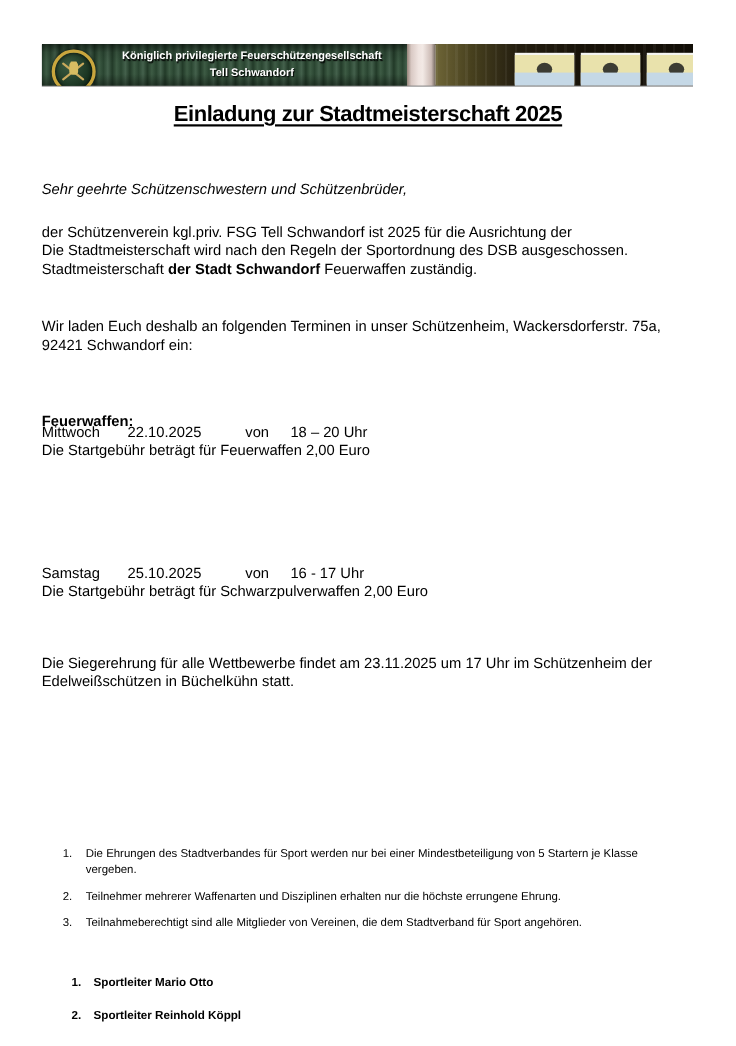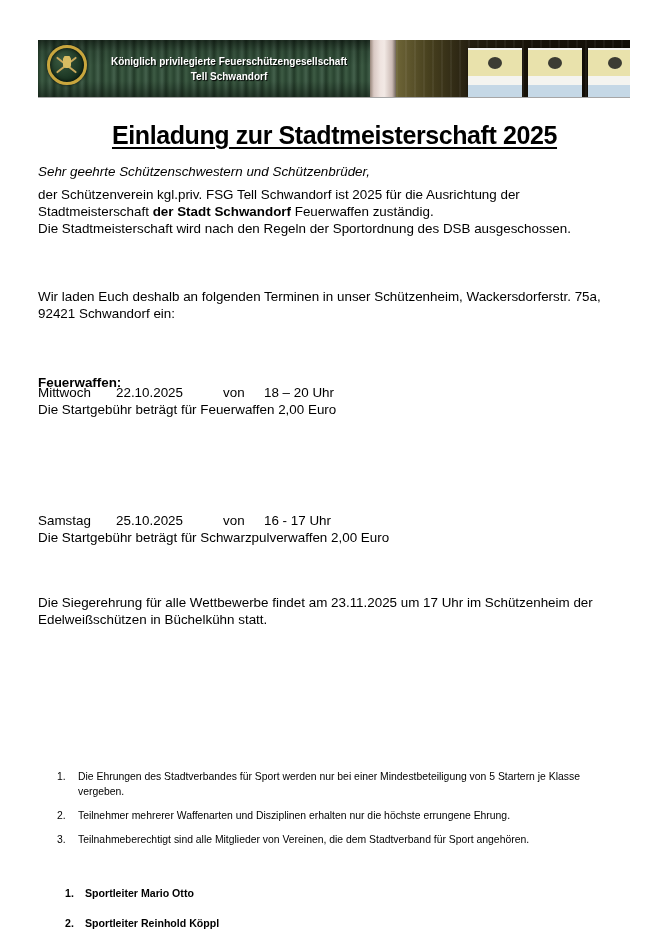--- a/index.html
+++ b/index.html
@@ -1,21 +1,21 @@
 <!DOCTYPE html>
 <html><head>
 <meta charset="utf-8">
 <style>
   html,body{margin:0;padding:0;background:#ffffff;}
   body{width:669px;height:951px;position:relative;overflow:hidden;
        font-family:"Liberation Sans","DejaVu Sans",sans-serif;color:#000;}
   .page{position:absolute;inset:0;background:#fff;}
 
   
-  .banner{position:absolute;left:38px;top:40px;width:592px;height:57px;display:flex;
+  .banner{position:absolute;left:38px;top:40px;width:592px;height:38px;display:flex;
           box-shadow:inset 0 0 0 1px rgba(0,0,0,.65), 0 1px 0 rgba(0,0,0,.35);overflow:hidden;}
   .banner-left{position:relative;width:332px;height:100%;
     background:
       linear-gradient(180deg, rgba(0,0,0,.5) 0%, rgba(0,0,0,.12) 20%, rgba(0,0,0,0) 45%, rgba(0,0,0,0) 72%, rgba(0,0,0,.38) 100%),
       repeating-linear-gradient(90deg,#223a28 0px,#3d5b44 4px,#2a4531 8px,#44614c 12px,#223a28 16px);}
   .logo{position:absolute;left:9px;top:5px;width:40px;height:40px;border-radius:50%;
         border:3px solid #c9a63d;box-sizing:border-box;
         background:radial-gradient(circle at 35% 35%,#3a5a40,#16301e 72%);
         box-shadow:0 0 3px rgba(0,0,0,.8), inset 0 0 4px rgba(0,0,0,.85);}
   .rifle{position:absolute;left:4px;top:16px;width:25px;height:2px;background:#c9a95c;border-radius:1px;}
@@ -34,31 +34,31 @@
       linear-gradient(90deg,#6e6537 0%,#47401e 14%,#241e10 32%,#171208 58%,#120e07 100%);}
   .targets{position:absolute;left:72px;top:8px;bottom:0;display:flex;gap:6px;}
   .target{position:relative;width:54px;background:#f4f4f0;box-shadow:0 0 2px rgba(0,0,0,.5);}
   .t-cream{position:absolute;left:0;right:0;top:2px;height:26px;background:#e9e2ac;}
   .t-dot{position:absolute;left:50%;top:50%;width:14px;height:12px;margin:-6px 0 0 -7px;
          border-radius:50%;background:#3c3c33;}
   .t-blue{position:absolute;left:0;right:0;bottom:0;height:12px;background:#c5d8e6;}
 
   
   .title{position:absolute;left:0;right:0;top:93px;text-align:center;
-         font-size:25px;font-weight:700;letter-spacing:-0.4px;margin-top:28px;}
+         font-size:20px;font-weight:700;letter-spacing:-0.4px;}
   .title span{text-decoration:underline;text-decoration-thickness:2px;text-underline-offset:3px;}
 
   .blk{position:absolute;left:38px;font-size:13.4px;line-height:17px;}
   .pre{white-space:pre-line;}
   .b{font-weight:700;}
   .u{text-decoration:underline;}
   .note{margin-left:5px;font-weight:400;}
 
   .salutation{top:163px;font-style:italic;}
-  .intro{top:186px;width:600px;}
+  .intro{top:202px;width:600px;}
   .invitation{top:288px;width:588px;}
   .h-feuer{top:356px;font-weight:700;margin-top:18px;}
   .sched1{top:385px;line-height:16.5px;}
   .h-schwarz{top:481px;font-weight:700;}
   .sched2{top:513px;line-height:16.5px;}
   .award{top:594px;width:588px;}
 
   .srow span{display:inline-block;}
   .c-day{width:78px;} .c-date{width:81px;} .c-von{width:41px;margin-left:26px;}
 
@@ -114,22 +114,22 @@
   </div>
 
   <div class="title">
     <span>Einladung zur Stadtmeisterschaft 2025</span>
   </div>
 
   <div class="blk salutation">Sehr geehrte Schützenschwestern und Schützenbrüder,</div>
 
   <div class="blk intro">
     <div>der Schützenverein kgl.priv. FSG Tell Schwandorf ist 2025 für die Ausrichtung der</div>
+    <div>Die Stadtmeisterschaft wird nach den Regeln der Sportordnung des DSB ausgeschossen.</div>
     <div><span>Stadtmeisterschaft </span><span class="b">der Stadt Schwandorf</span><span> Feuerwaffen zuständig.</span></div>
-    <div>Die Stadtmeisterschaft wird nach den Regeln der Sportordnung des DSB ausgeschossen.</div>
   </div>
 
   <div class="blk invitation pre">Wir laden Euch deshalb an folgenden Terminen in unser Schützenheim, Wackersdorferstr. 75a,
 92421 Schwandorf ein:</div>
 
   <div class="blk h-feuer">Feuerwaffen:</div>
 
   <div class="blk sched1">
     <div class="srow">
       <span class="c-day">Mittwoch</span><span class="c-date">22.10.2025</span><span class="c-von">von</span><span>18 – 20 Uhr</span>

